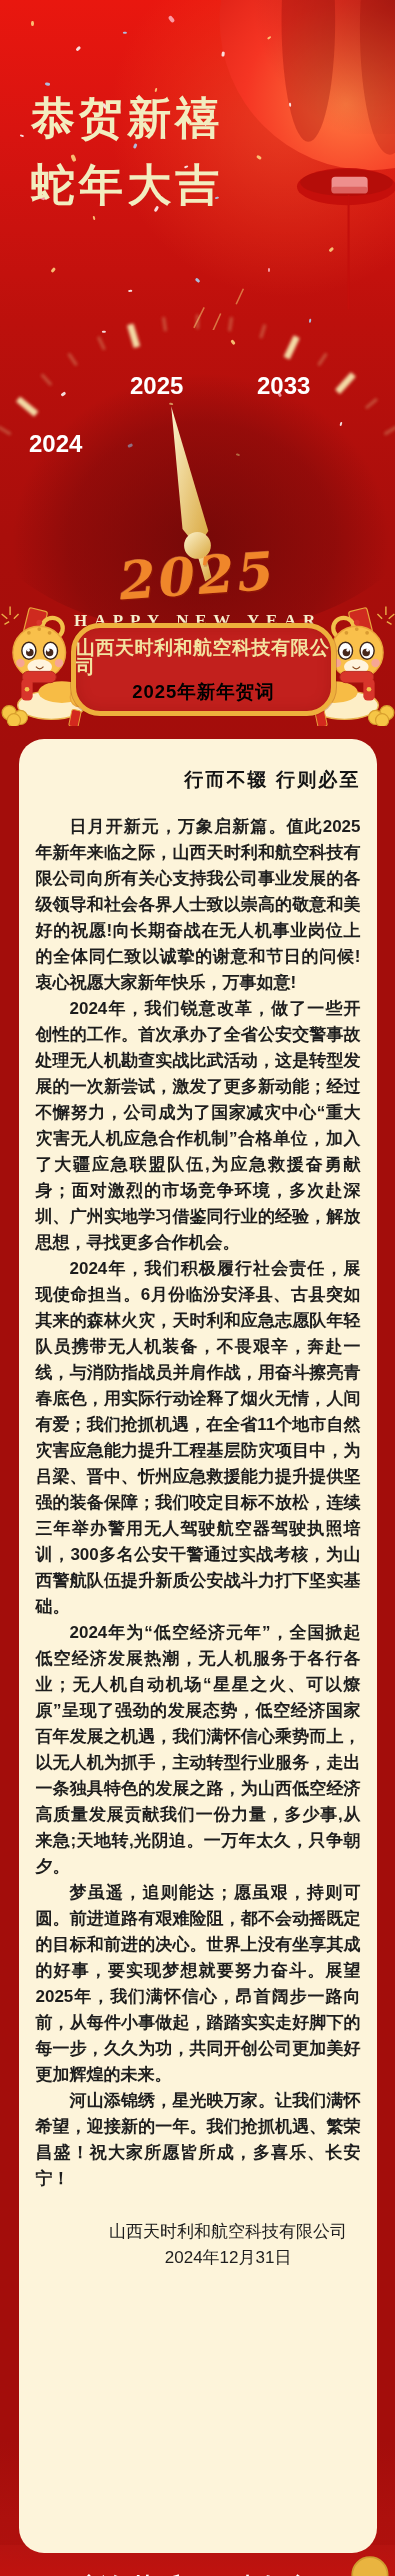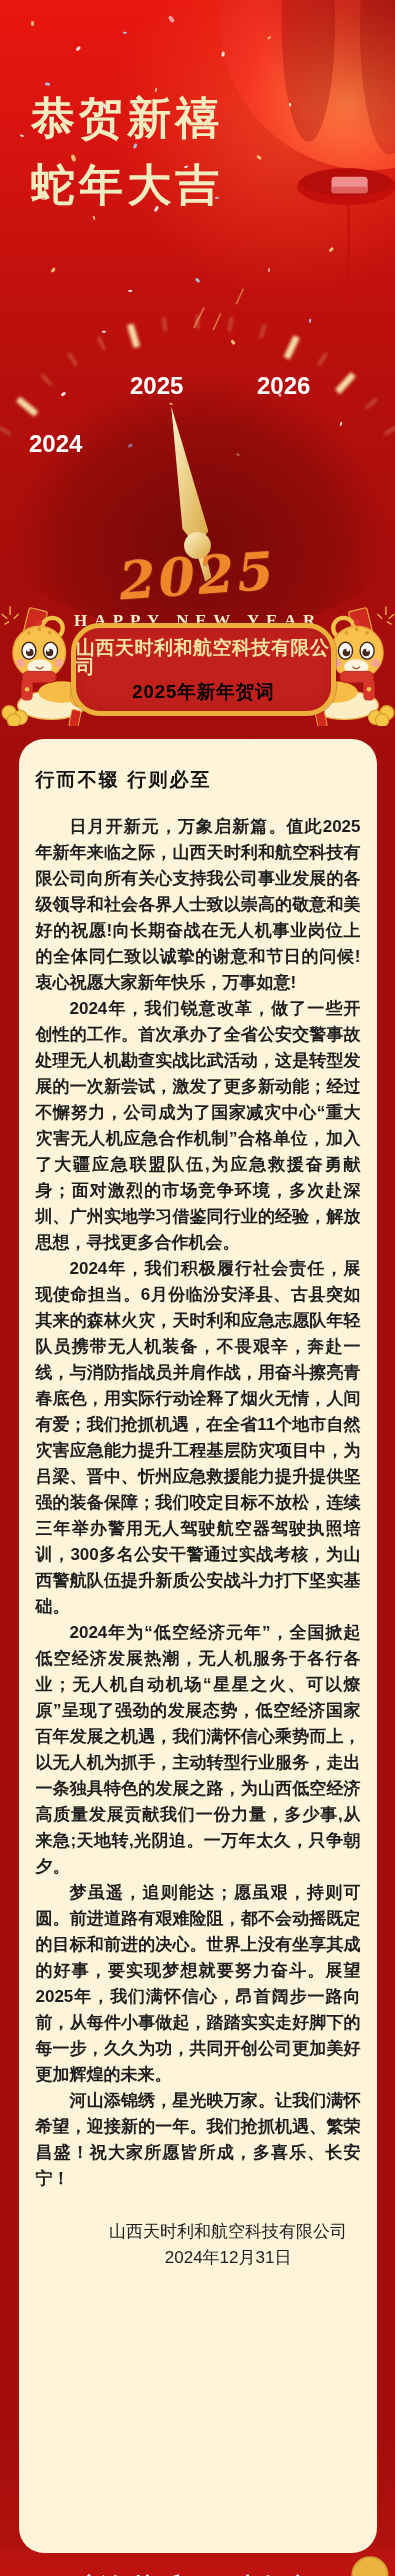--- a/index.html
+++ b/index.html
@@ -43,21 +43,21 @@
     display:flex;flex-direction:column;align-items:center;justify-content:center;gap:7.2px;
     box-shadow:0 0 0 1px rgba(120,20,5,.25), inset 0 0 12.4px rgba(120,10,5,.25);}
   .banner .company{margin:0;font-size:19px;font-weight:700;color:#f3e3a0;letter-spacing:0.5px;line-height:1;}
   .banner .btitle{margin:0;font-size:18.5px;font-weight:700;color:#000000;letter-spacing:1px;line-height:1;}
   .snake{position:absolute;top:52px;width:94px;height:128px;}
   .snake.left{left:-4.1px;}
   .snake.right{right:-4.1px;transform:scaleX(-1);}
   
   .card{top:739px;left:19px;width:358px;height:1814px;background:#fdf4da;border-radius:25px;
     padding:28px 16.5px 0 16.5px;overflow:hidden;z-index:5;}
-  .card h2{margin:0 0 20.6px 0;text-align:left;font-size:19px;font-weight:700;
+  .card h2{margin:0 0 20.6px 0;text-align:right;font-size:19px;font-weight:700;
     color:#141414;letter-spacing:2.1px;}
   .card p{margin:0;text-indent:2em;font-size:17px;line-height:26px;color:#1d1d1d;
     text-align:justify;font-weight:700;}
   .signature{margin:27px 13.4px 0 auto;width:max-content;text-align:center;}
   .signature div{font-size:17px;line-height:26px;color:#1d1d1d;}
   
   .bottom{top:2545px;height:134px;background:linear-gradient(180deg,#b51310 0%,#c3120e 30%,#c3120e 100%);}
   .bottom-decor{position:absolute;left:0;top:0;}
   .greet{position:absolute;left:0;right:0;margin:0;text-align:center;color:#ffffff;
     font-size:23px;font-weight:700;letter-spacing:2.6px;line-height:1.1;
@@ -176,21 +176,21 @@
         </g>
       <g filter="url(#handblur)">
         <polygon points="332,788 404,1030 383,1062 354,1026" fill="url(#goldGrad)"></polygon>
         <polygon points="377,1056 398,1128 410,1120 392,1046" fill="url(#goldGrad)"></polygon>
         <circle cx="383" cy="1058" r="26" fill="url(#goldGrad)"></circle>
       </g>
     </svg>
 
     <div class="year-label year-2024">2024</div>
     <div class="year-label year-2025">2025</div>
-    <div class="year-label year-2026">2026</div>
+    <div class="year-label year-2026">2033</div>
   </section>
 
   <section class="mid">
     <h2 class="script-year">2025</h2>
     <h3 class="hny">HAPPY NEW YEAR</h3>
 
     <svg class="snake left" viewBox="0 0 200 260">
       <g stroke="#f3c14f" stroke-width="3" opacity="0.9">
         <line x1="30" y1="12" x2="30" y2="30"></line>
           <line x1="12" y1="28" x2="24" y2="38"></line>

